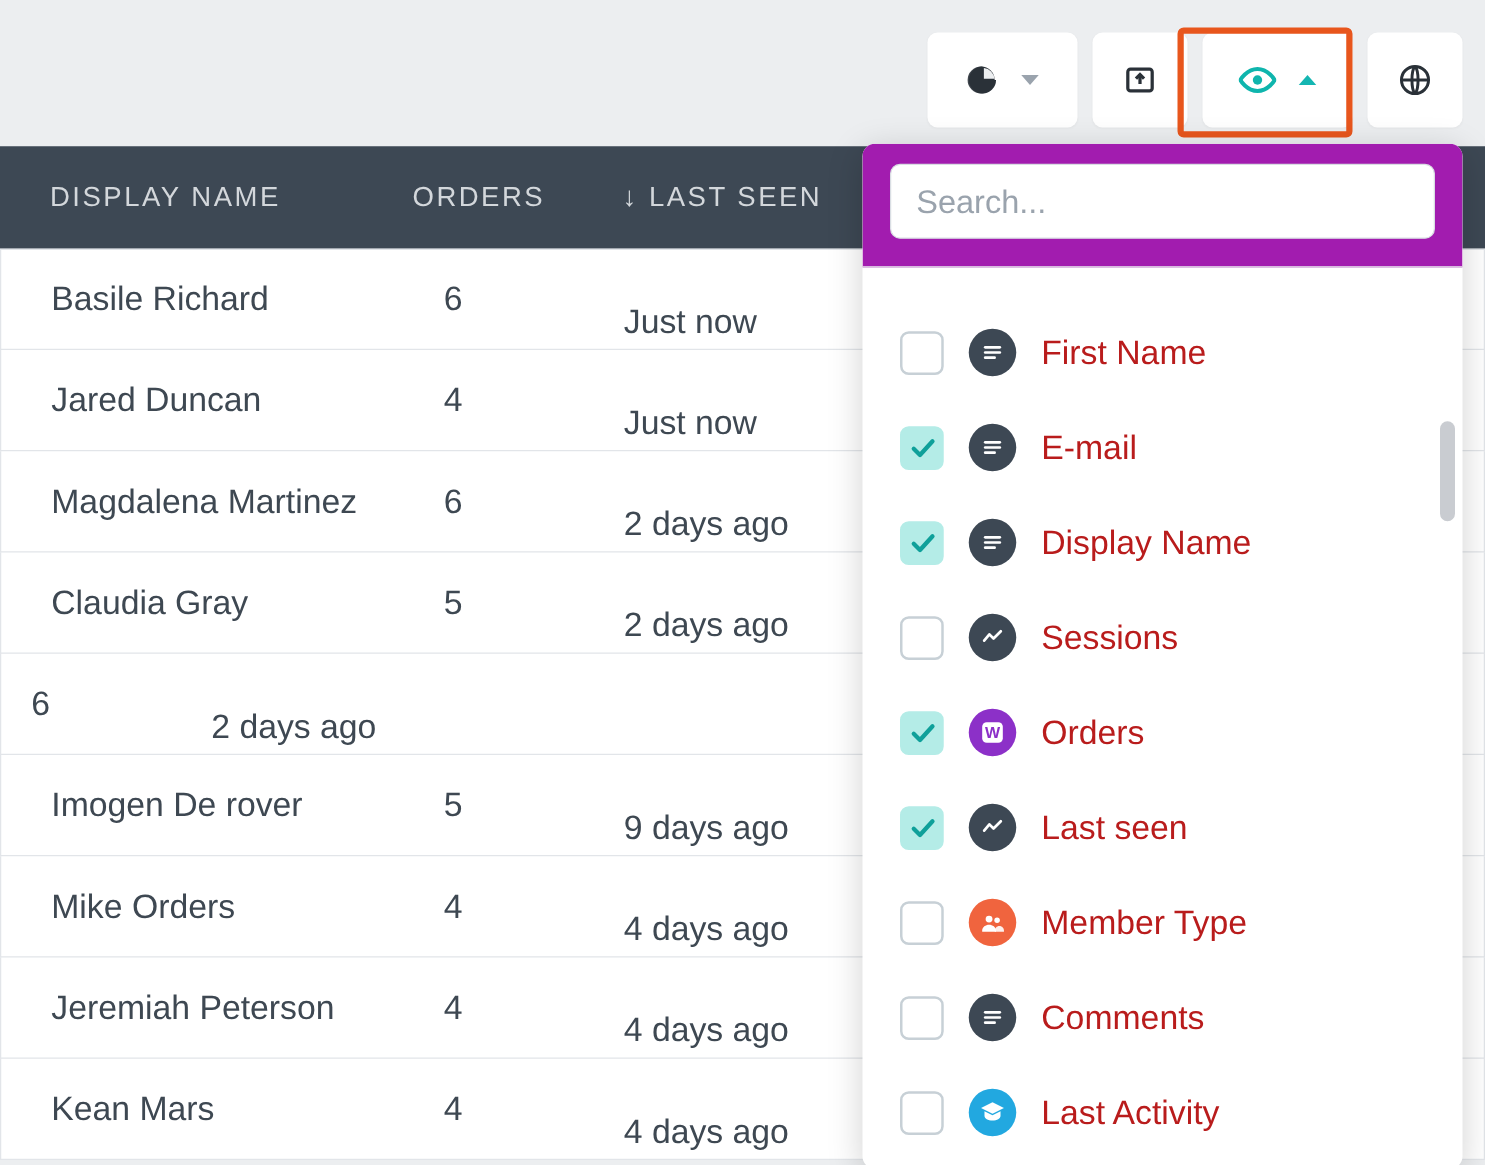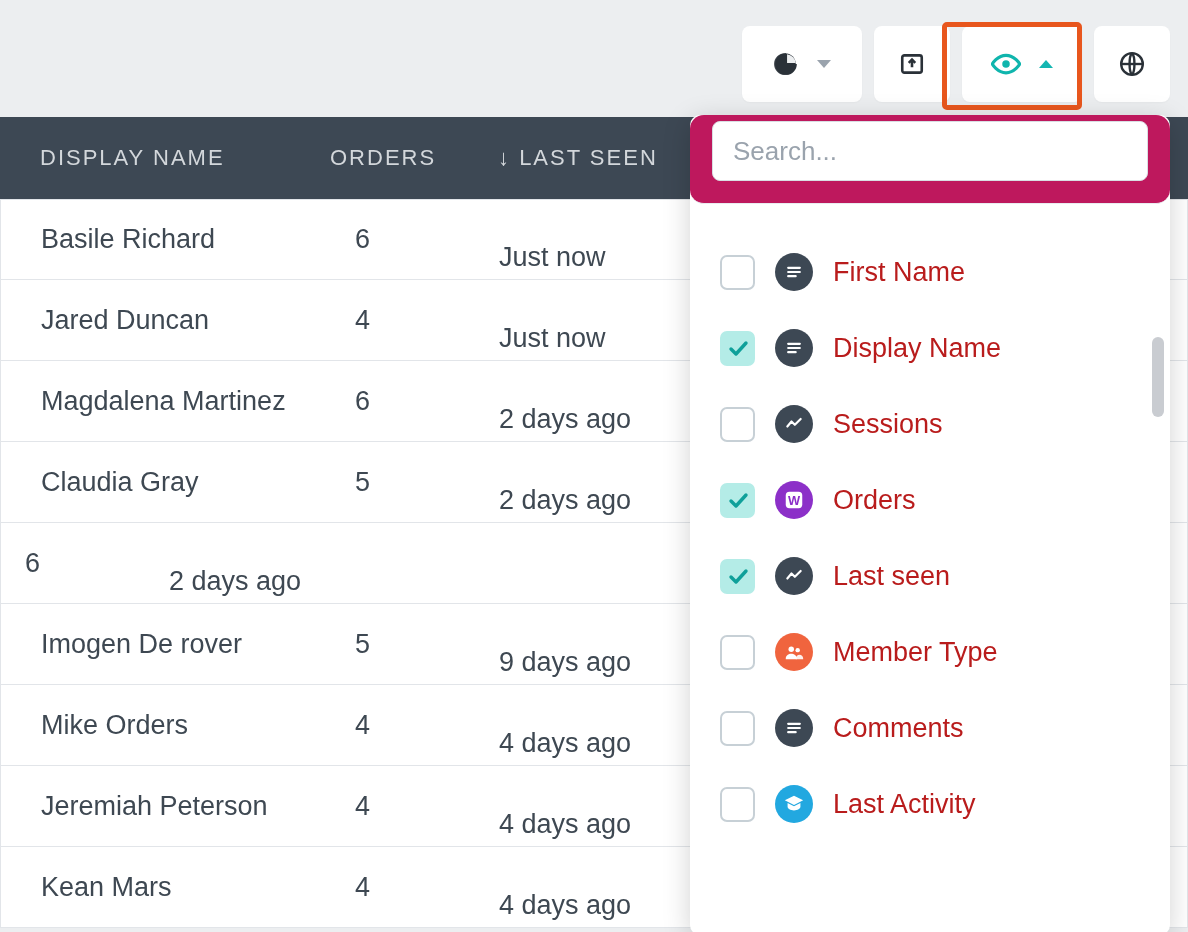--- a/index.html
+++ b/index.html
@@ -98,24 +98,23 @@
     top: 115px;
     left: 690px;
     width: 480px;
     height: 820px;
     background: #ffffff;
     border-radius: 10px;
     box-shadow: 0 6px 28px rgba(0,0,0,0.18);
     overflow: hidden;
   }
   .panel-search-wrap {
-    background: #be185d;
-    padding: 6px 22px 22px 22px;
+    background: #a21caf;
+    padding: 16px 22px 22px 22px;
     border-bottom: 1px solid #e9edf0;
-    border-radius: 14px;
   }
   .panel-search {
     width: 100%;
     height: 60px;
     border: 1px solid #d9dee3;
     border-radius: 8px;
     background: #ffffff;
     font-size: 26px;
     padding: 0 20px;
     color: #3e4852;
@@ -303,20 +302,35 @@
             <polyline points="5 13 10 18 20 7"></polyline>
           </svg>
         </div>
         <div class="ico ico-dark">
           <svg width="20" height="20" viewBox="0 0 24 24" fill="none" stroke="#ffffff" stroke-width="2.6" stroke-linecap="round">
             <line x1="5" y1="7" x2="19" y2="7"></line>
             <line x1="5" y1="12" x2="19" y2="12"></line>
             <line x1="5" y1="17" x2="14" y2="17"></line>
           </svg>
         </div>
+        <div class="opt-label">E-mail</div>
+      </div>
+      <div class="opt">
+        <div class="chk checked">
+          <svg width="24" height="24" viewBox="0 0 24 24" fill="none" stroke="#0fa09a" stroke-width="3.4" stroke-linecap="round" stroke-linejoin="round">
+            <polyline points="5 13 10 18 20 7"></polyline>
+          </svg>
+        </div>
+        <div class="ico ico-dark">
+          <svg width="20" height="20" viewBox="0 0 24 24" fill="none" stroke="#ffffff" stroke-width="2.6" stroke-linecap="round">
+            <line x1="5" y1="7" x2="19" y2="7"></line>
+            <line x1="5" y1="12" x2="19" y2="12"></line>
+            <line x1="5" y1="17" x2="14" y2="17"></line>
+          </svg>
+        </div>
         <div class="opt-label">Display Name</div>
       </div>
       <div class="opt">
         <div class="chk"></div>
         <div class="ico ico-dark">
           <svg width="20" height="20" viewBox="0 0 24 24" fill="none" stroke="#ffffff" stroke-width="2.6" stroke-linecap="round" stroke-linejoin="round">
             <polyline points="4 15 9 9 13 13 20 6"></polyline>
           </svg>
         </div>
         <div class="opt-label">Sessions</div>

